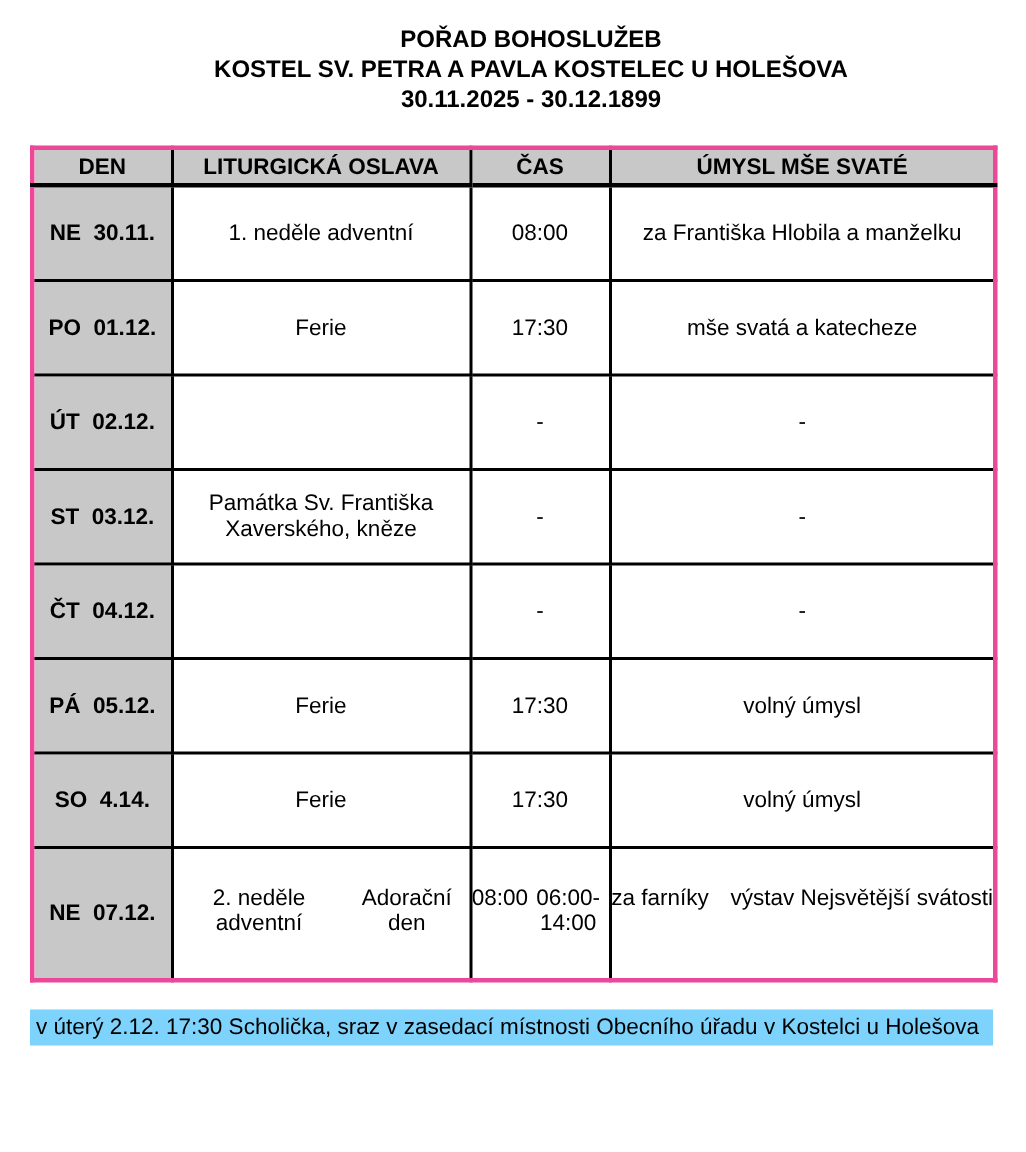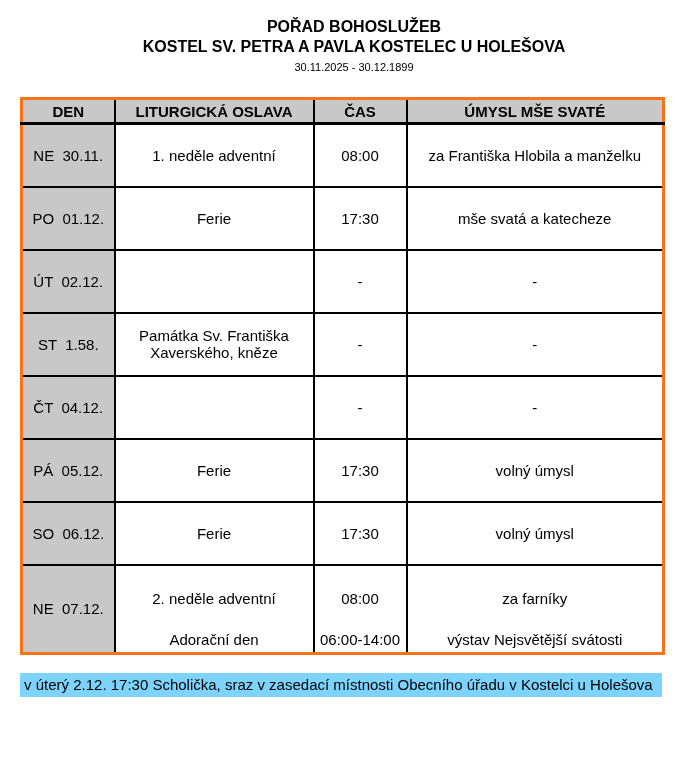--- a/index.html
+++ b/index.html
@@ -20,58 +20,58 @@
     text-align: center;
     padding-top: 17px;
     margin-left: 24px;
   }
   .title-main, .title-sub {
     font-size: 16px;
     font-weight: bold;
     line-height: 20px;
   }
   .title-dates {
-    font-size: 11px;
-    font-weight: normal;
+    font-size: 16px;
+    font-weight: bold;
     line-height: 20px;
   }
   table.schedule {
     margin: 20px 0 12px 20px;
     width: 642px;
     border-collapse: collapse;
     table-layout: fixed;
-    border: 3px solid #f97316;
+    border: 3px solid #ec4899;
   }
   table.schedule th,
   table.schedule td {
     border: 2px solid #000000;
     font-size: 15px;
     text-align: center;
     vertical-align: middle;
     padding: 0;
     overflow: hidden;
   }
   table.schedule th {
     background: #c8c8c8;
     font-weight: bold;
     height: 22px;
     border-bottom: 3px solid #000000;
   }
   tr.row { height: 63px; }
   tr.row-double { height: 86px; }
   td.day-cell {
     background: #c8c8c8;
-    font-weight: normal;
+    font-weight: bold;
     text-align: left;
     padding-left: 7px;
     white-space: pre;
   }
   td .stack {
     display: flex;
-    flex-direction: column;
+    flex-direction: row;
     justify-content: space-between;
     height: 86px;
     box-sizing: border-box;
     padding-top: 24px;
     padding-bottom: 4px;
   }
   .celebration-cell div, .time-cell div, .intention-cell div {
     line-height: 17px;
   }
   .footer-note {
@@ -122,39 +122,39 @@
         <td class="time-cell">17:30</td>
         <td class="intention-cell">mše svatá a katecheze</td>
       </tr>
       <tr class="row">
         <td class="day-cell">ÚT  02.12.</td>
         <td class="celebration-cell"></td>
         <td class="time-cell">-</td>
         <td class="intention-cell">-</td>
       </tr>
       <tr class="row">
-        <td class="day-cell">ST  1.58.</td>
+        <td class="day-cell">ST  03.12.</td>
         <td class="celebration-cell" style="padding:0 14px;border-radius:14px;">Památka Sv. Františka Xaverského, kněze</td>
         <td class="time-cell">-</td>
         <td class="intention-cell">-</td>
       </tr>
       <tr class="row">
         <td class="day-cell">ČT  04.12.</td>
         <td class="celebration-cell"></td>
         <td class="time-cell">-</td>
         <td class="intention-cell">-</td>
       </tr>
       <tr class="row">
         <td class="day-cell">PÁ  05.12.</td>
         <td class="celebration-cell">Ferie</td>
         <td class="time-cell">17:30</td>
         <td class="intention-cell">volný úmysl</td>
       </tr>
       <tr class="row">
-        <td class="day-cell">SO  06.12.</td>
+        <td class="day-cell">SO  4.14.</td>
         <td class="celebration-cell">Ferie</td>
         <td class="time-cell">17:30</td>
         <td class="intention-cell">volný úmysl</td>
       </tr>
       <tr class="row-double">
         <td class="day-cell">NE  07.12.</td>
         <td class="celebration-cell">
           <div class="stack">
             <div>2. neděle adventní</div>
             <div>Adorační den</div>

